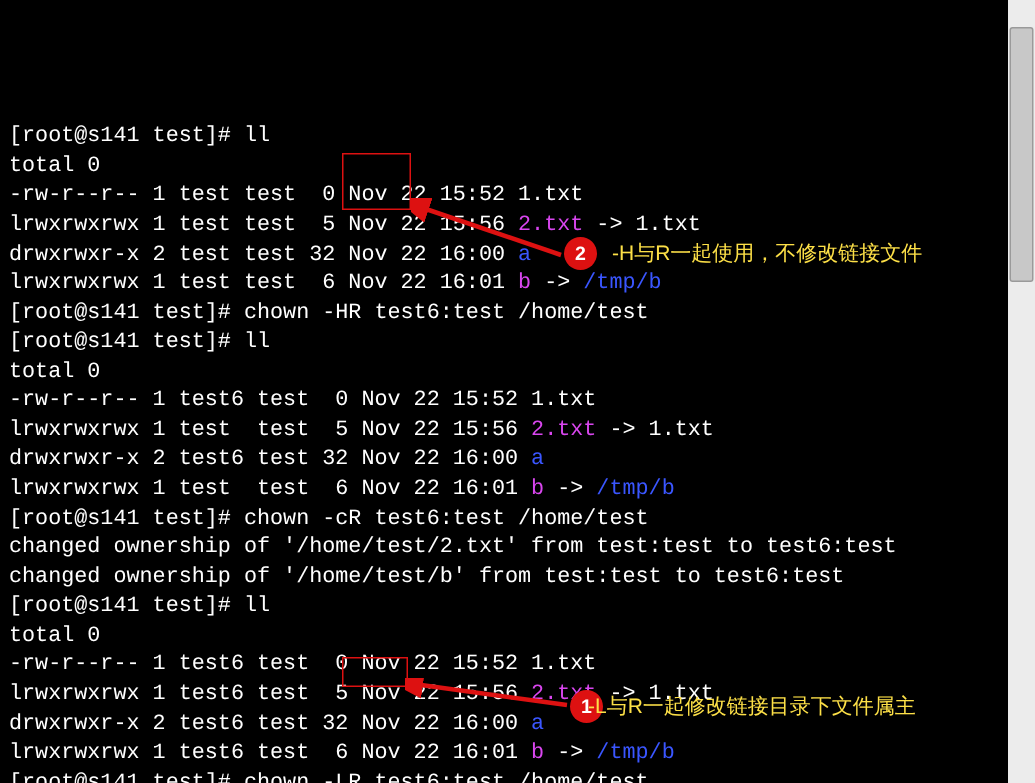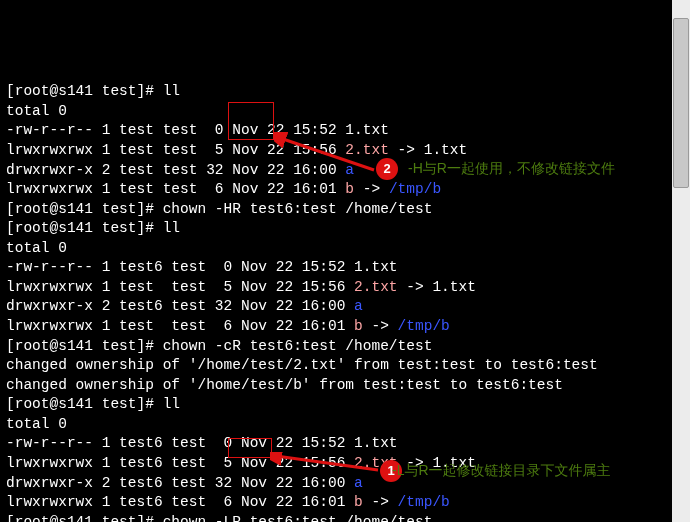--- a/index.html
+++ b/index.html
@@ -10,21 +10,21 @@
     font-size: 14.5px;
     line-height: 1.35;
     width: 690px;
     height: 522px;
     padding: 4px 6px;
     white-space: pre;
     position: relative;
     overflow: hidden;
   }
   .line { white-space: pre; }
-  .cyan { color: #fca5a5; }
+  .cyan { color: #d946ef; }
   .blue { color: #3a56ff; }
   .red-box {
     position: absolute;
     border: 1.5px solid #d11;
     pointer-events: none;
   }
   .arrow {
     position: absolute;
     pointer-events: none;
   }
@@ -34,21 +34,21 @@
     height: 22px;
     border-radius: 50%;
     background: #d11;
     color: #fff;
     font: bold 13px/22px Arial, sans-serif;
     text-align: center;
     pointer-events: none;
   }
   .callout-text {
     position: absolute;
-    color: #4d7c0f;
+    color: #fde047;
     font: 14px/1.2 "Microsoft YaHei", Arial, sans-serif;
     background: transparent;
     pointer-events: none;
     white-space: nowrap;
   }
   .scrollbar-y {
     position: absolute;
     right: 0;
     top: 0;
     width: 18px;

